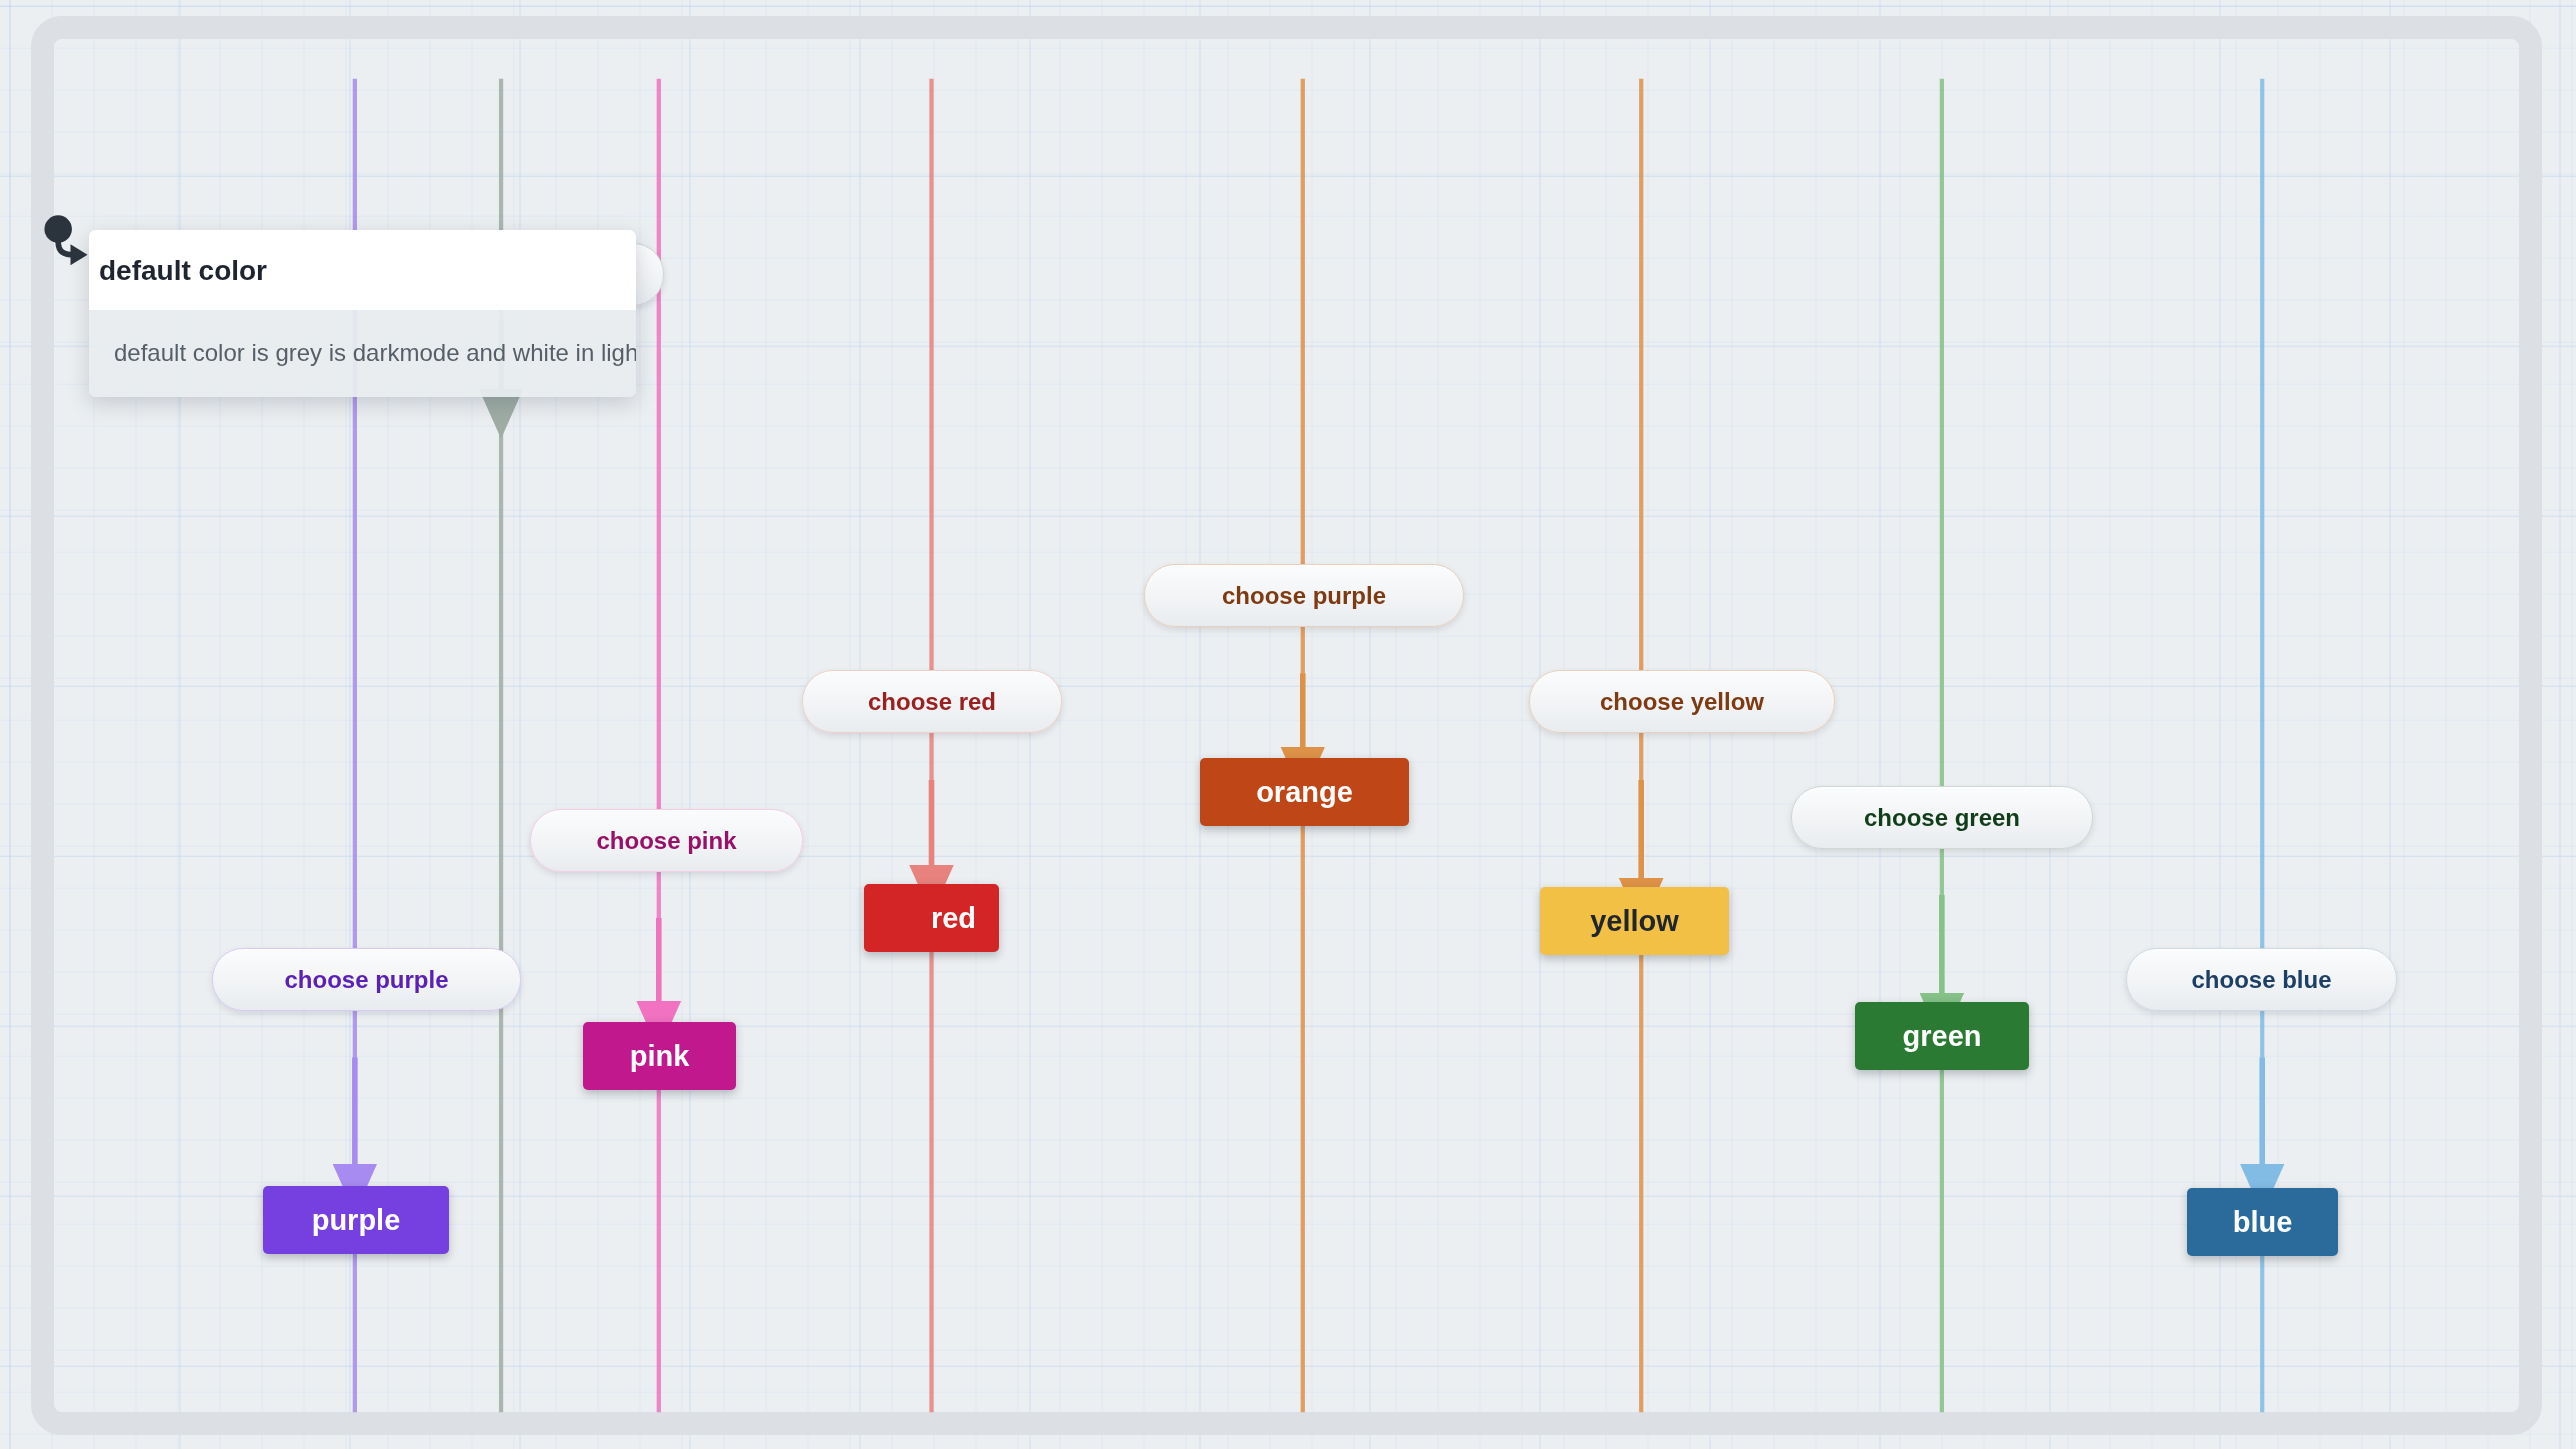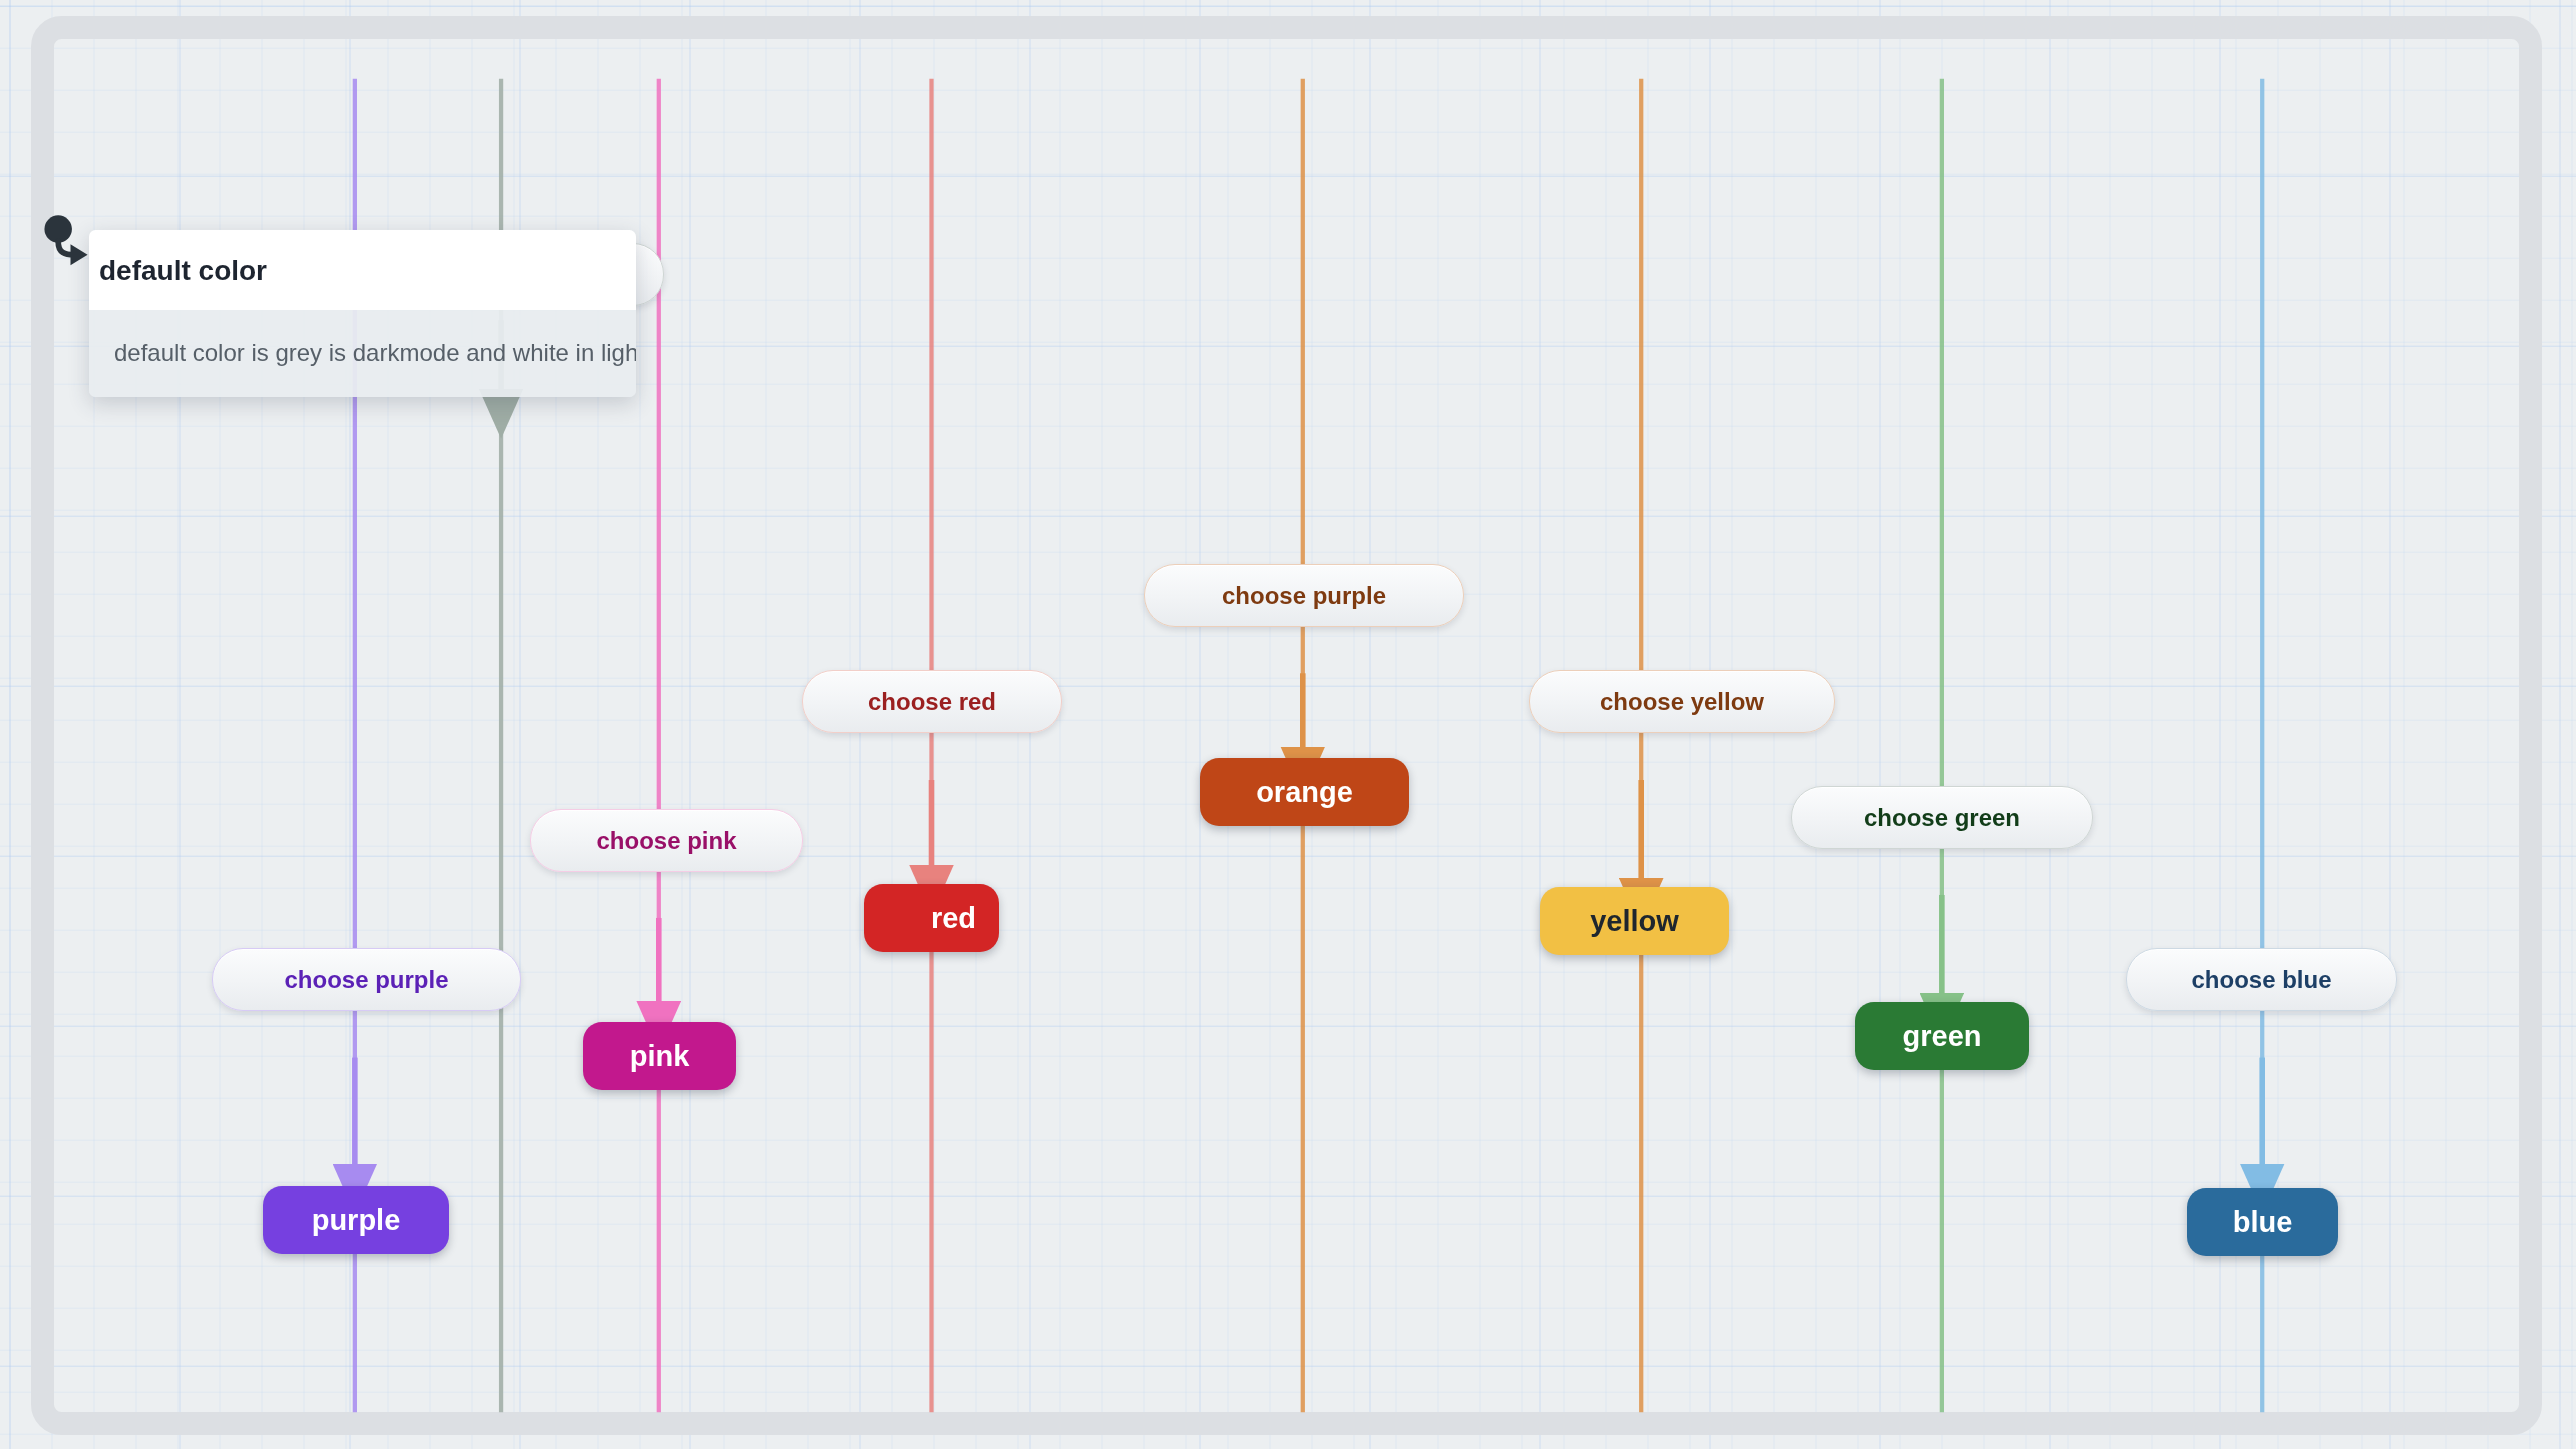--- a/index.html
+++ b/index.html
@@ -68,21 +68,21 @@
     font-weight: 700;
     white-space: nowrap;
     z-index: 25;
   }
 
   
   .colorbox {
     position: absolute;
     display: flex; align-items: center; justify-content: center;
     height: 68px;
-    border-radius: 19px;
+    border-radius: 5px;
     font-size: 29px;
     font-weight: 700;
     color: #ffffff;
     box-shadow: 0 3.8px 8.6px rgba(40,50,70,.28);
     z-index: 25;
     white-space: nowrap;
   }
 
   
   #infocard {

